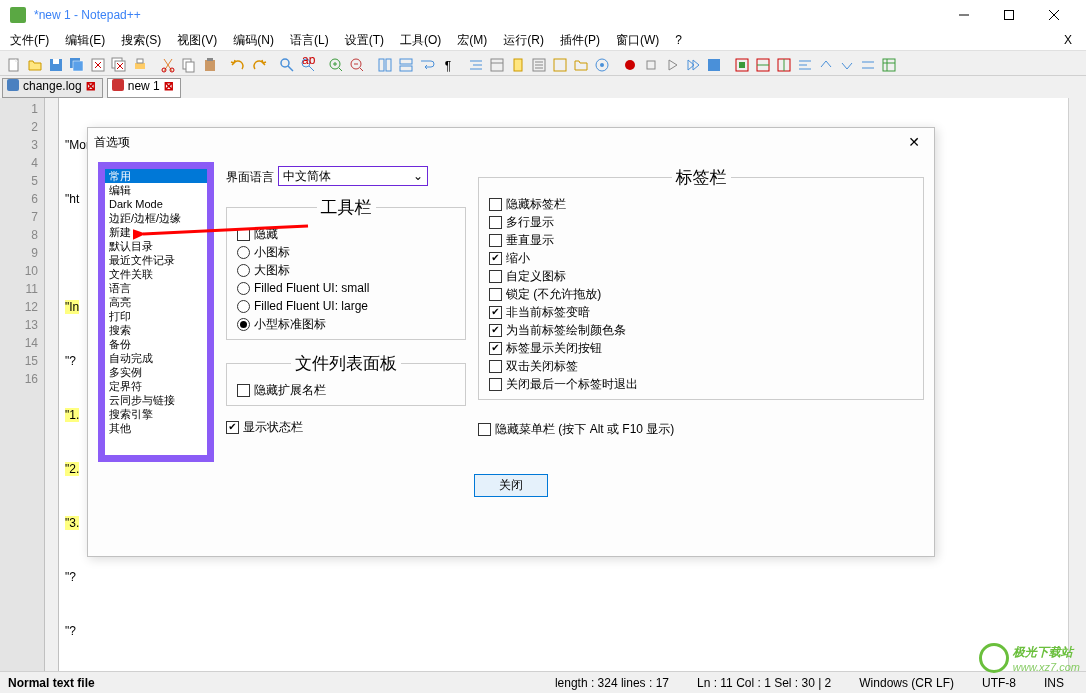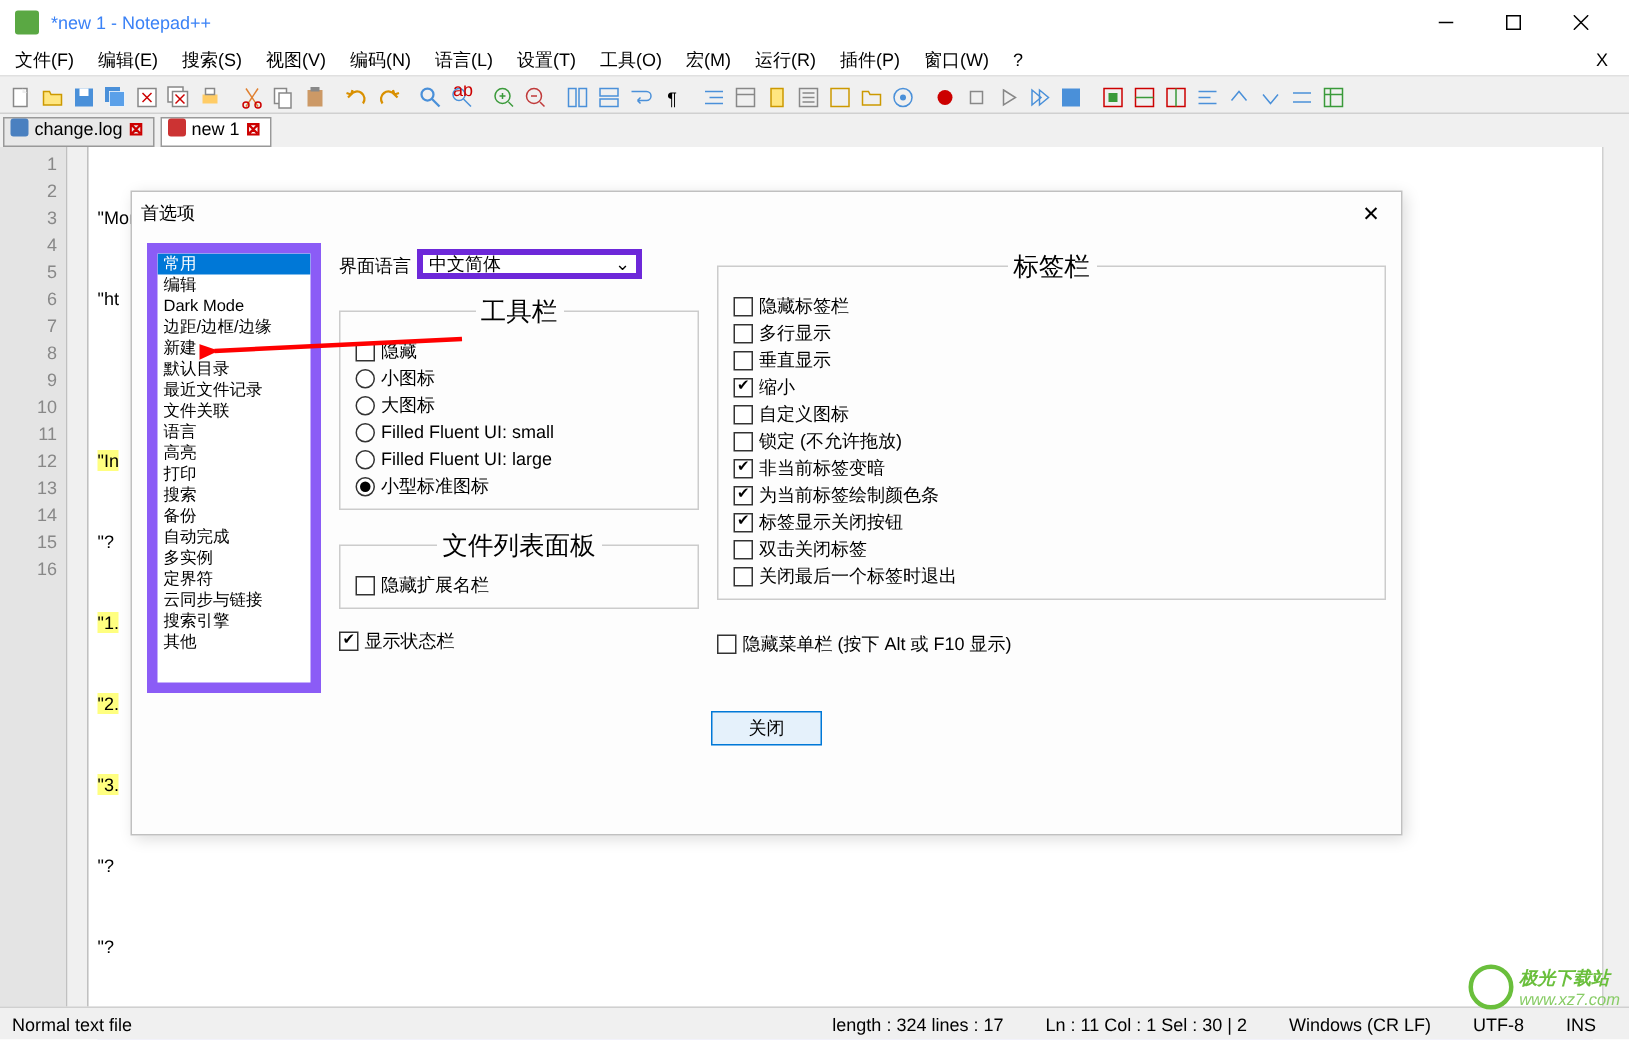--- a/index.html
+++ b/index.html
@@ -38,39 +38,39 @@
   .gutter { width: 45px; background: #e4e4e4; border-right: 1px solid #c0c0c0; text-align: right; padding: 2px 6px 0 0; color: #888; font-family: Consolas, monospace; font-size: 13px; line-height: 18px; }
   .fold { width: 14px; background: #f0f0f0; border-right: 1px solid #c0c0c0; }
   .editor { flex: 1; padding: 2px 6px; font-family: Consolas, monospace; font-size: 14px; line-height: 18px; color: #000; white-space: pre; position: relative; }
   .scrollbar-v { width: 18px; background: #f0f0f0; border-left: 1px solid #d0d0d0; }
   .line { height: 18px; }
   .hl-yellow { background: #ffff80; display: inline; }
   .line.cur { background: #e8e8ff; }
   
   
   .statusbar { position: absolute; bottom: 0; left: 0; right: 0; height: 22px; background: #f0f0f0; border-top: 1px solid #d0d0d0; display: flex; align-items: center; padding: 0 8px; font-size: 12px; color: #000; }
-  .status-l { flex: 1; }
+  .status-l { flex: 1; font-weight: bold; }
   .status-seg { padding: 0 14px; }
   
   
   .dialog { position: absolute; left: 87px; top: 127px; width: 848px; height: 430px; background: #fdfdfd; border: 1px solid #c0c0c0; box-shadow: 2px 2px 10px rgba(0,0,0,0.15); }
   .dlg-titlebar { height: 28px; display: flex; align-items: center; padding: 0 6px; }
   .dlg-title { flex: 1; font-size: 12px; }
   .dlg-close { width: 28px; text-align: center; cursor: pointer; font-size: 14px; }
   .dlg-body { display: flex; padding: 6px 10px; gap: 12px; }
   
   .listbox { width: 116px; height: 300px; border: 7px solid #8b5cf6; background: #fff; overflow: auto; }
   .lb-item { padding: 0 4px; line-height: 14px; font-size: 11px; cursor: pointer; white-space: nowrap; }
   .lb-item.sel { background: #0078d7; color: #fff; }
   
   .dlg-mid { width: 240px; }
   .dlg-right { flex: 1; }
   
   .lang-row { display: flex; align-items: flex-end; gap: 4px; margin-bottom: 10px; margin-top: 4px; }
-  .lang-select { width: 150px; height: 20px; border: 4px solid #6d28d9; background: #fff; padding: 0 4px; display: flex; align-items: center; justify-content: space-between; cursor: pointer; }
+  .lang-select { width: 150px; height: 20px; border: 1px solid #6d28d9; background: #fff; padding: 0 4px; display: flex; align-items: center; justify-content: space-between; cursor: pointer; }
   
   fieldset { border: 1px solid #ccc; padding: 6px 10px; margin-bottom: 12px; }
   legend { padding: 0 4px; text-align: center; margin: 0 auto; font-size: 17px; }
   
   .chk, .rdo { display: flex; align-items: center; gap: 4px; line-height: 18px; cursor: pointer; }
   .chk-box { width: 13px; height: 13px; border: 1px solid #333; background: #fff; display: flex; align-items: center; justify-content: center; font-size: 10px; }
   .rdo-box { width: 13px; height: 13px; border: 1px solid #333; border-radius: 50%; background: #fff; display: flex; align-items: center; justify-content: center; }
   .rdo-dot { width: 7px; height: 7px; border-radius: 50%; background: #000; }
   
   .btnrow { text-align: center; margin-top: 6px; }

